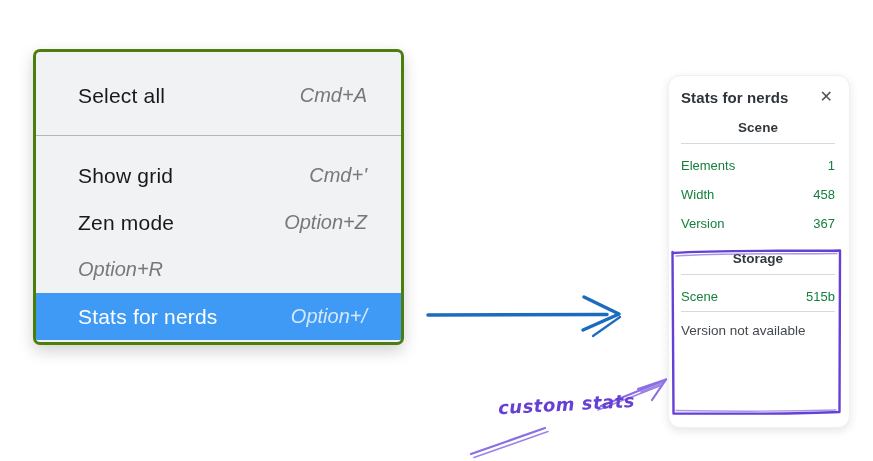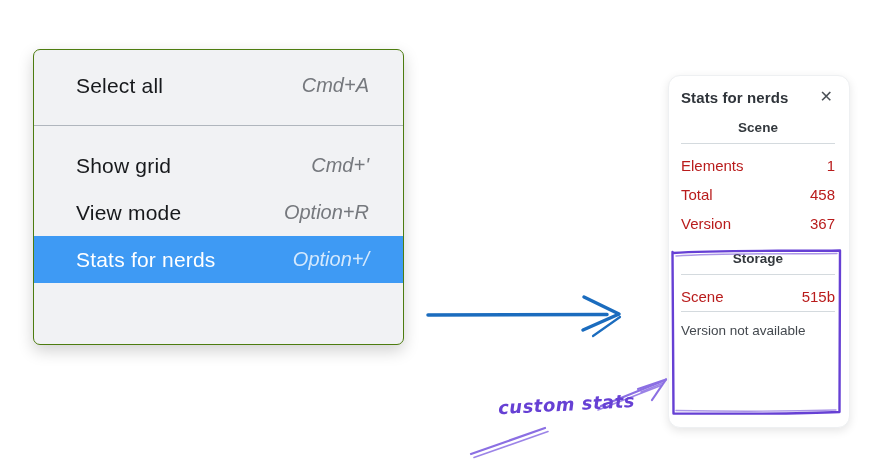--- a/index.html
+++ b/index.html
@@ -9,23 +9,23 @@
     --annotation-purple-light:#8b6fe3;
   }
   *{margin:0;padding:0;box-sizing:border-box;}
   html,body{width:873px;height:461px;background:#ffffff;overflow:hidden;
     font-family:"Liberation Sans", sans-serif;}
   .stage{position:relative;width:873px;height:461px;background:#ffffff;}
 
   
   .context-menu{
     position:absolute;left:33px;top:49px;width:371px;height:296px;
-    background:#f1f2f4;border:1px solid #4d7c0f;border-radius:7px;
+    background:#f1f2f4;border:3px solid #4d7c0f;border-radius:7px;
     box-shadow:0 6px 16px rgba(0,0,0,0.18);
-    padding-top:12px;padding-bottom:12px;overflow:hidden;
+    padding-top:20px;padding-bottom:12px;overflow:hidden;
   }
   .menu-item{
     height:47px;display:flex;align-items:center;justify-content:space-between;
     padding:0 34px 0 42px;cursor:default;
   }
   .menu-item .label{font-size:21px;color:#17191c;letter-spacing:.2px;}
   .menu-item .shortcut{font-size:20px;color:#75787d;font-style:italic;}
   .menu-item.highlighted{background:var(--menu-highlight);}
   .menu-item.highlighted .label{color:#ffffff;}
   .menu-item.highlighted .shortcut{color:rgba(255,255,255,0.78);text-align:right;}
@@ -38,22 +38,22 @@
     box-shadow:0 3px 10px rgba(0,0,0,0.10);
     padding:11px 14px 10px 12px;color:#44494f;
   }
   .panel-header{display:flex;align-items:center;justify-content:space-between;margin-bottom:6px;}
   .panel-title{font-weight:bold;font-size:15px;color:#2f343a;letter-spacing:.1px;}
   .panel-close{font-size:16px;color:#4b5157;background:none;border:none;cursor:pointer;
     line-height:1;padding:2px;font-family:"Liberation Sans", sans-serif;}
   .section-heading{text-align:center;font-weight:bold;font-size:13.5px;color:#33383d;
     margin-top:13px;margin-bottom:8px;}
   .panel-hr{border:none;border-top:1px solid #d4dade;margin:0 0 7px 0;}
-  .stat-row{display:flex;justify-content:space-between;font-size:15px;
-    color:#b91c1c;line-height:29px;align-items:center;}
+  .stat-row{display:flex;justify-content:space-between;font-size:13px;
+    color:#15803d;line-height:29px;align-items:center;}
   .version-note{font-size:13.5px;color:#44494f;line-height:24px;padding-bottom:9px;}
 
   
   .overlay{position:absolute;left:0;top:0;width:873px;height:461px;pointer-events:none;}
   .blue-stroke{stroke:var(--arrow-blue);stroke-width:3.5;fill:none;stroke-linecap:round;stroke-linejoin:round;}
   .purple-box-stroke{stroke:var(--annotation-purple);stroke-width:2.4;fill:none;stroke-linecap:round;stroke-linejoin:round;}
   .purple-arrow-stroke{stroke:var(--annotation-purple-light);stroke-width:2.2;fill:none;stroke-linecap:round;stroke-linejoin:round;}
   .purple-arrow-stroke.thin{stroke-width:1.6;opacity:.85;}
   .annotation-text{
     position:absolute;left:498px;top:393px;width:160px;
@@ -71,21 +71,24 @@
     <div class="menu-item">
       <span class="label">Select all</span>
       <span class="shortcut">Cmd+A</span>
     </div>
     <div class="menu-divider"></div>
     <div class="menu-item">
       <span class="label">Show grid</span>
       <span class="shortcut">Cmd+'</span>
     </div>
     <div class="menu-item">
-      <span class="label">View mode</span>
+      <span class="label">Zen mode</span>
+      <span class="shortcut">Option+Z</span>
+    </div>
+    <div class="menu-item">
       <span class="shortcut">Option+R</span>
     </div>
     <div class="menu-item highlighted">
       <span class="label">Stats for nerds</span>
       <span class="shortcut">Option+/</span>
     </div>
   </div>
 
   <div class="stats-panel">
     <div class="panel-header">
@@ -94,21 +97,21 @@
     </div>
 
     <div>
       <div class="section-heading">Scene</div>
       <hr class="panel-hr">
       <div class="stat-row">
         <span>Elements</span>
         <span>1</span>
       </div>
       <div class="stat-row">
-        <span>Total</span>
+        <span>Width</span>
         <span>458</span>
       </div>
       <div class="stat-row">
         <span>Version</span>
         <span>367</span>
       </div>
     </div>
 
     <div>
       <div class="section-heading">Storage</div>

